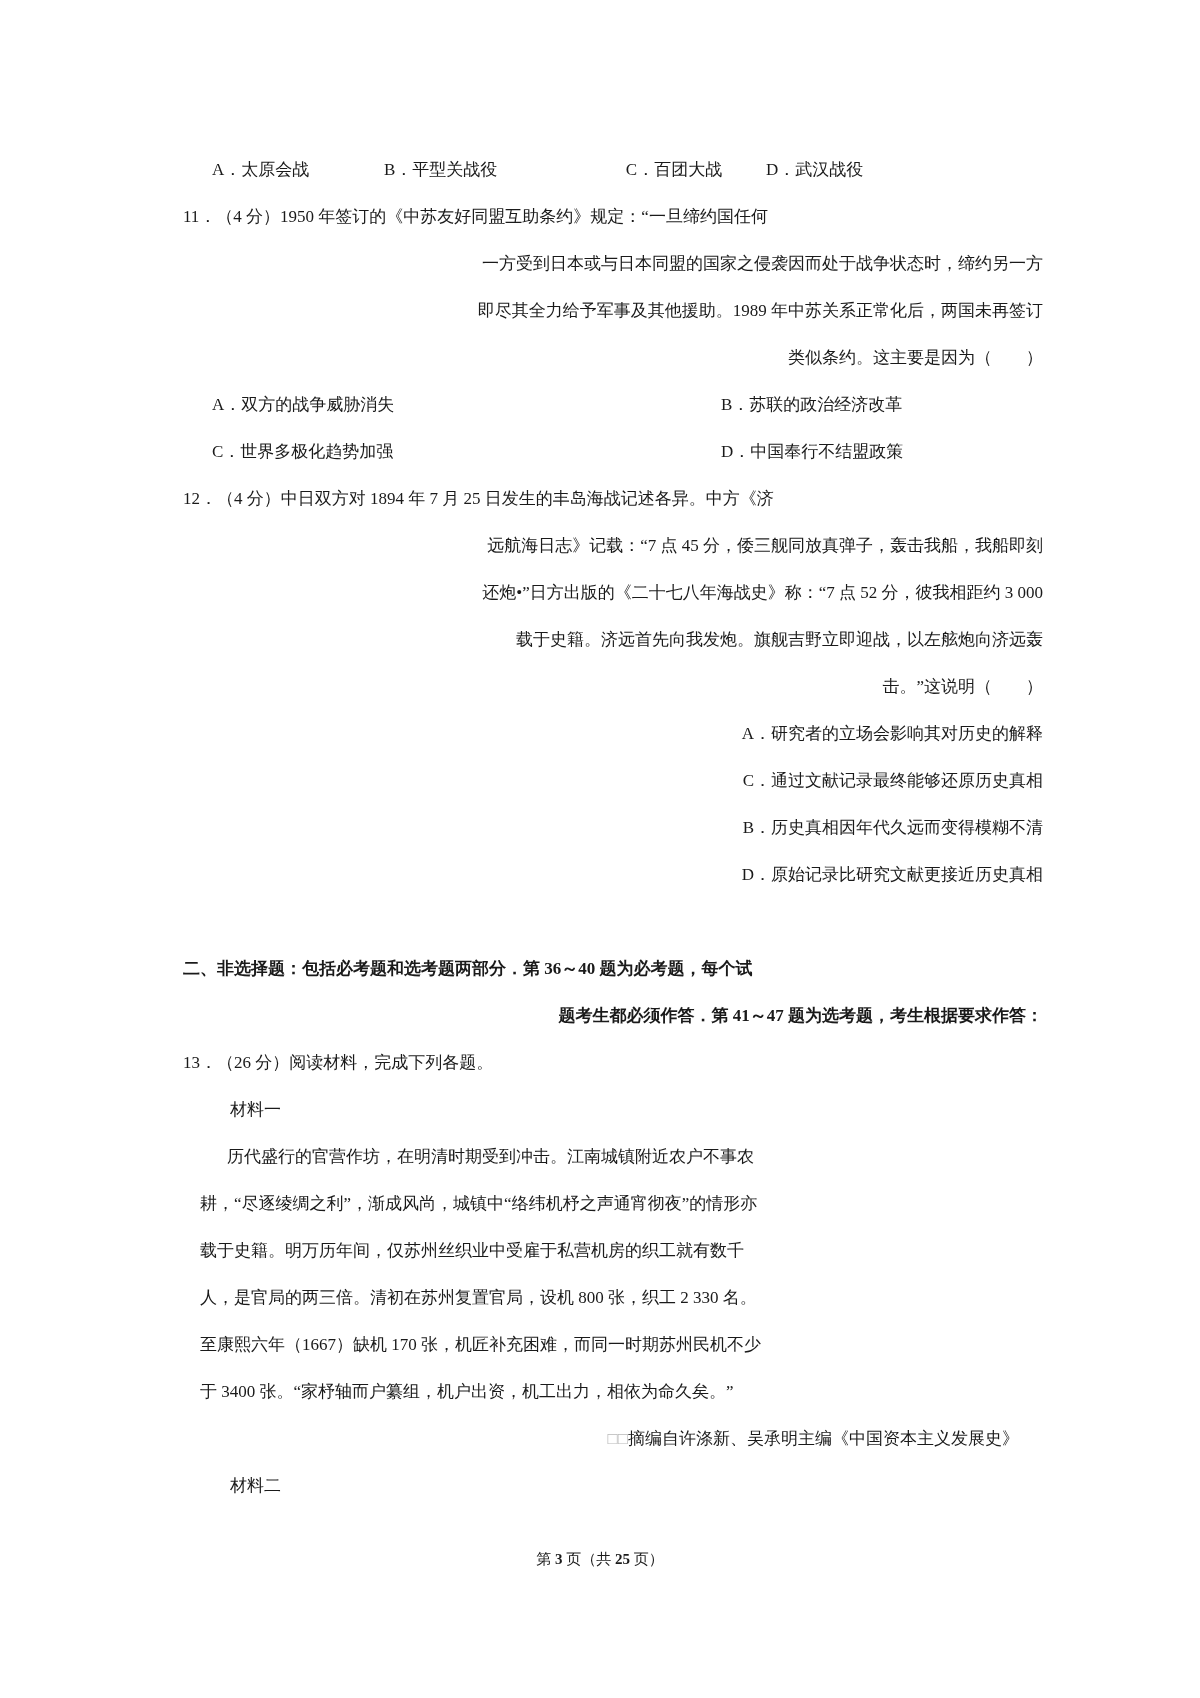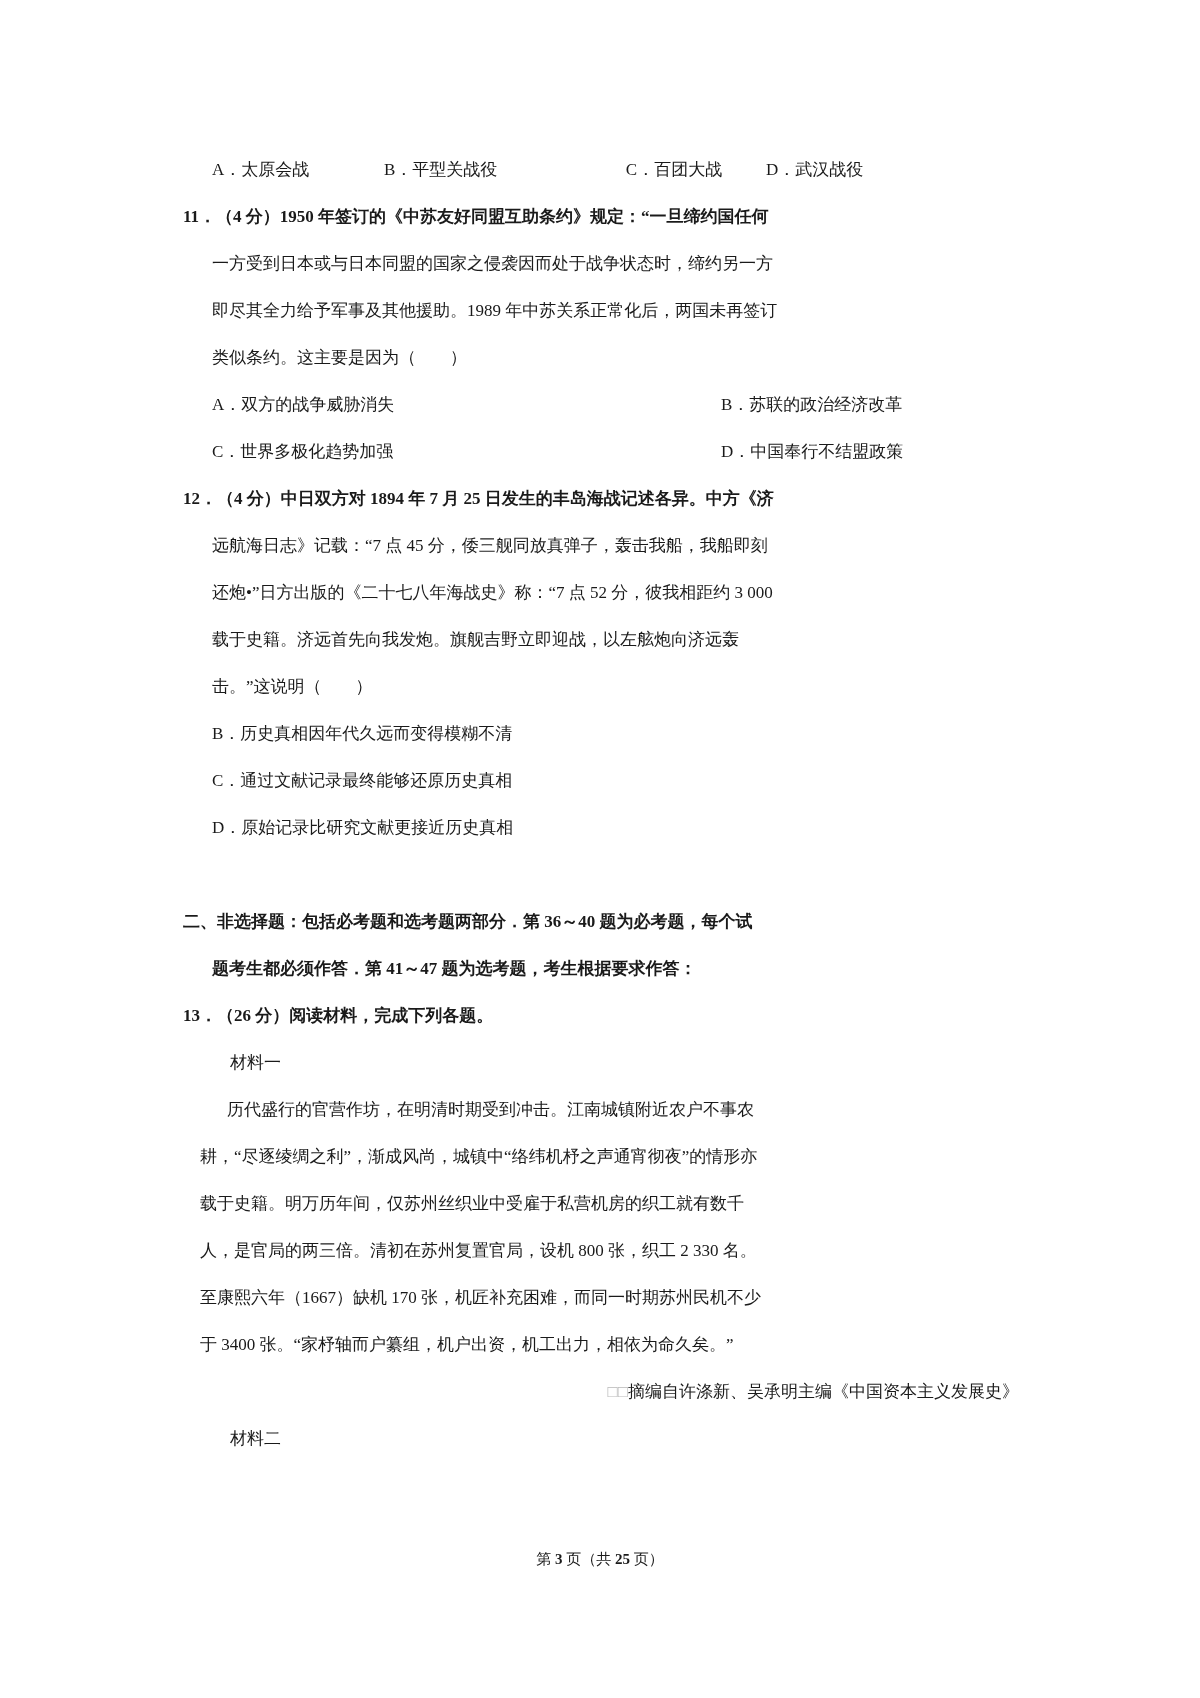--- a/index.html
+++ b/index.html
@@ -12,23 +12,23 @@
     color:#1a1a1a;
     overflow:hidden;
   }
   .content{position:absolute;left:183px;top:146px;width:860px;}
   .line{
     height:47px;line-height:47px;
     font-size:17px;
     white-space:nowrap;
   }
   .blank{height:47px;}
-  .ml0{margin-left:0;font-weight:bold;}
+  .ml0{margin-left:0;}
   .ml9{margin-left:17px;}
-  .ml29{margin-left:29px;}
+  .ml29{text-align:right;}
   .ml44{margin-left:44px;}
   .ml47{margin-left:47px;}
   .bold{font-weight:bold;}
   .opts{display:flex;margin-left:29px;}
   .opts .opt{display:inline-block;}
   .opts.cols-4 .opt:nth-child(1){width:172px;}
   .opts.cols-4 .opt:nth-child(2){width:198px;}
   .opts.cols-4 .opt:nth-child(3){width:184px;text-align:center;}
   .opts.cols-2 .opt:nth-child(1){width:509px;}
   .attribution{text-align:right;padding-right:24px;}
@@ -61,22 +61,23 @@
       </div>
       <div class="line opts cols-2">
         <span class="opt">C．世界多极化趋势加强</span>
         <span class="opt">D．中国奉行不结盟政策</span>
       </div>
       <div class="line ml0">12．（4 分）中日双方对 1894 年 7 月 25 日发生的丰岛海战记述各异。中方《济</div>
       <div class="line ml29">远航海日志》记载：“7 点 45 分，倭三舰同放真弹子，轰击我船，我船即刻</div>
       <div class="line ml29">还炮•”日方出版的《二十七八年海战史》称：“7 点 52 分，彼我相距约 3 000</div>
       <div class="line ml29">载于史籍。济远首先向我发炮。旗舰吉野立即迎战，以左舷炮向济远轰</div>
       <div class="line ml29">击。”这说明（　　）</div>
+      <div class="line ml29">A．研究者的立场会影响其对历史的解释</div>
+      <div class="line ml29">C．通过文献记录最终能够还原历史真相</div>
       <div class="line ml29">B．历史真相因年代久远而变得模糊不清</div>
-      <div class="line ml29">C．通过文献记录最终能够还原历史真相</div>
       <div class="line ml29">D．原始记录比研究文献更接近历史真相</div>
       <div class="line blank"></div>
       <div class="line ml0 bold">二、非选择题：包括必考题和选考题两部分．第 36～40 题为必考题，每个试</div>
       <div class="line ml29 bold">题考生都必须作答．第 41～47 题为选考题，考生根据要求作答：</div>
       <div class="line ml0">13．（26 分）阅读材料，完成下列各题。</div>
       <div class="line ml47">材料一</div>
       <div class="line ml44">历代盛行的官营作坊，在明清时期受到冲击。江南城镇附近农户不事农</div>
       <div class="line ml9">耕，“尽逐绫绸之利”，渐成风尚，城镇中“络纬机杼之声通宵彻夜”的情形亦</div>
       <div class="line ml9">载于史籍。明万历年间，仅苏州丝织业中受雇于私营机房的织工就有数千</div>
       <div class="line ml9">人，是官局的两三倍。清初在苏州复置官局，设机 800 张，织工 2 330 名。</div>

